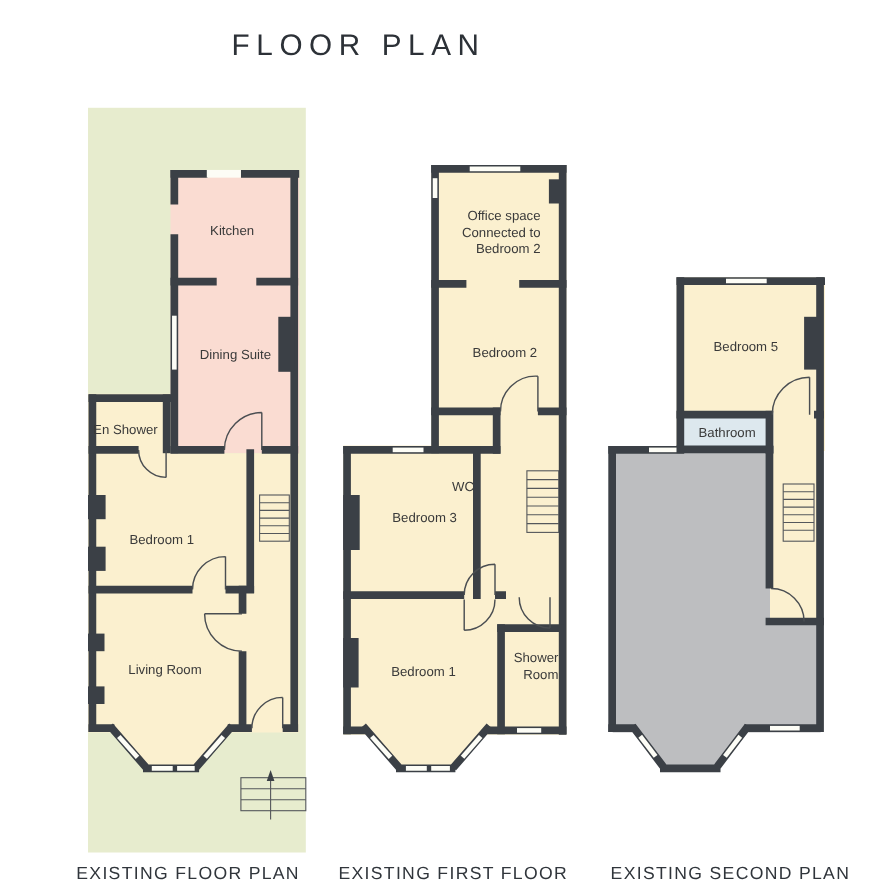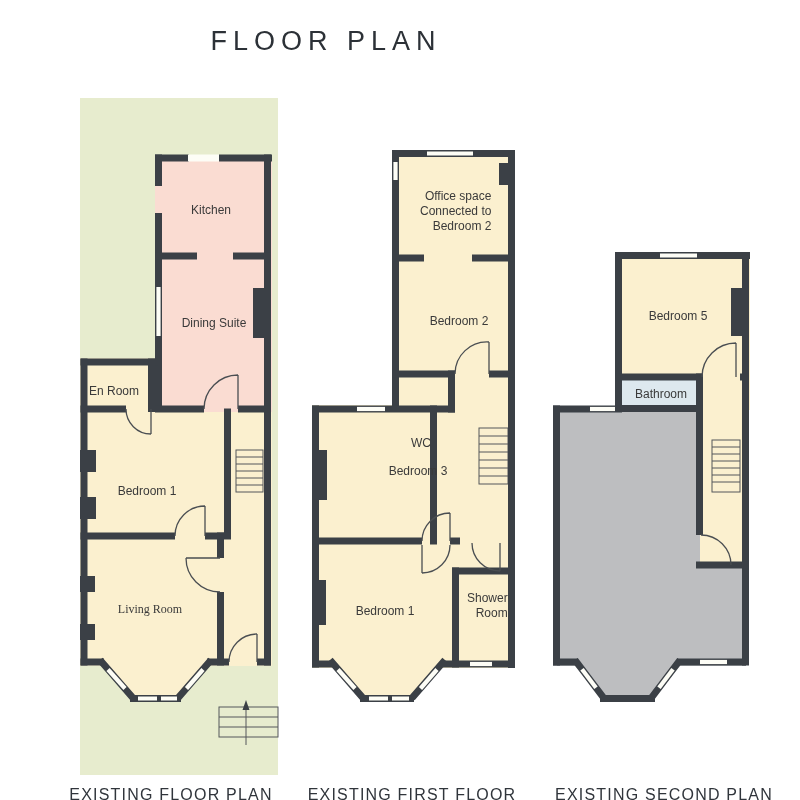--- a/index.html
+++ b/index.html
@@ -186,30 +186,30 @@
 
       <g class="door">
         <path d="M702,377 A34,34 0 0 1 736,343 M736,377 V343"></path>
         <path d="M701,535 A30,30 0 0 1 731,565"></path>
       </g>
     </g>
   </svg>
 
   <div class="room-label" style="left:211px;top:210px;">Kitchen</div>
   <div class="room-label" style="left:214px;top:323px;">Dining Suite</div>
-  <div class="room-label" style="left:114px;top:391px;">En Room</div>
+  <div class="room-label" style="left:114px;top:391px;">En Shower</div>
   <div class="room-label" style="left:147px;top:491px;">Bedroom 1</div>
-  <div class="room-label" style="left:150px;top:609px;font-family:Liberation Serif, serif;">Living Room</div>
+  <div class="room-label" style="left:150px;top:609px;">Living Room</div>
 
   <div class="room-label ta-left" style="left:420px;top:189px;">Office space
 Connected to
 Bedroom 2</div>
   <div class="room-label" style="left:459px;top:321px;">Bedroom 2</div>
   <div class="room-label" style="left:421px;top:395px;margin-top:48px;">WC</div>
-  <div class="room-label" style="left:386px;top:471px;margin-left:32px;">Bedroom 3</div>
+  <div class="room-label" style="left:386px;top:471px;">Bedroom 3</div>
   <div class="room-label" style="left:385px;top:611px;">Bedroom 1</div>
   <div class="room-label ta-left" style="left:467px;top:591px;">Shower
 Room</div>
 
   <div class="room-label" style="left:678px;top:316px;">Bedroom 5</div>
   <div class="room-label" style="left:661px;top:394px;text-align:right;">Bathroom</div>
 
   <div class="caption" style="left:171px;">EXISTING FLOOR PLAN</div>
   <div class="caption" style="left:412px;">EXISTING FIRST FLOOR</div>
   <div class="caption" style="left:664px;">EXISTING SECOND PLAN</div>

